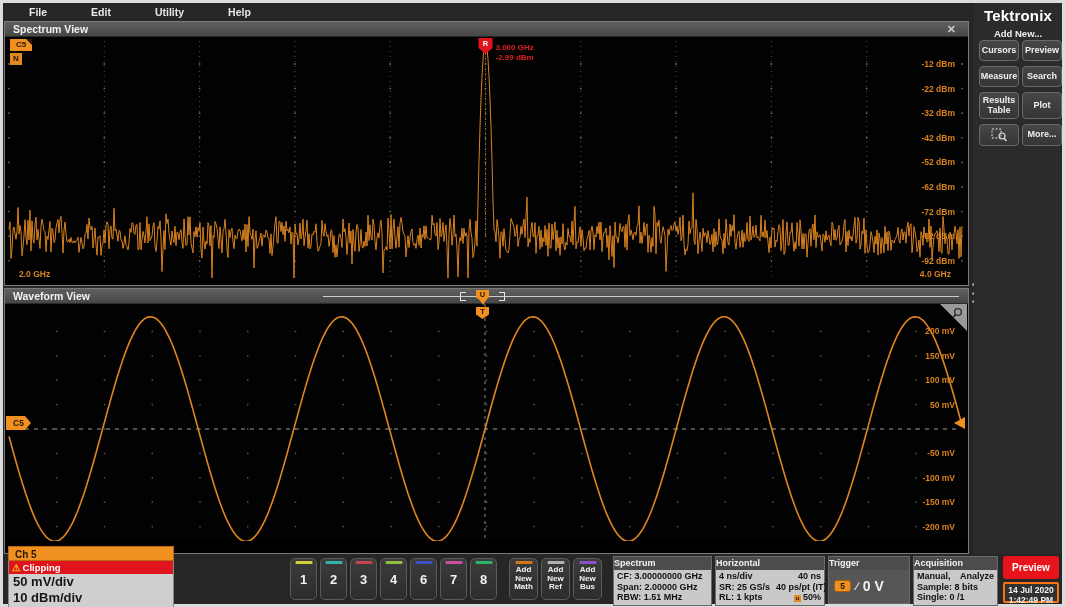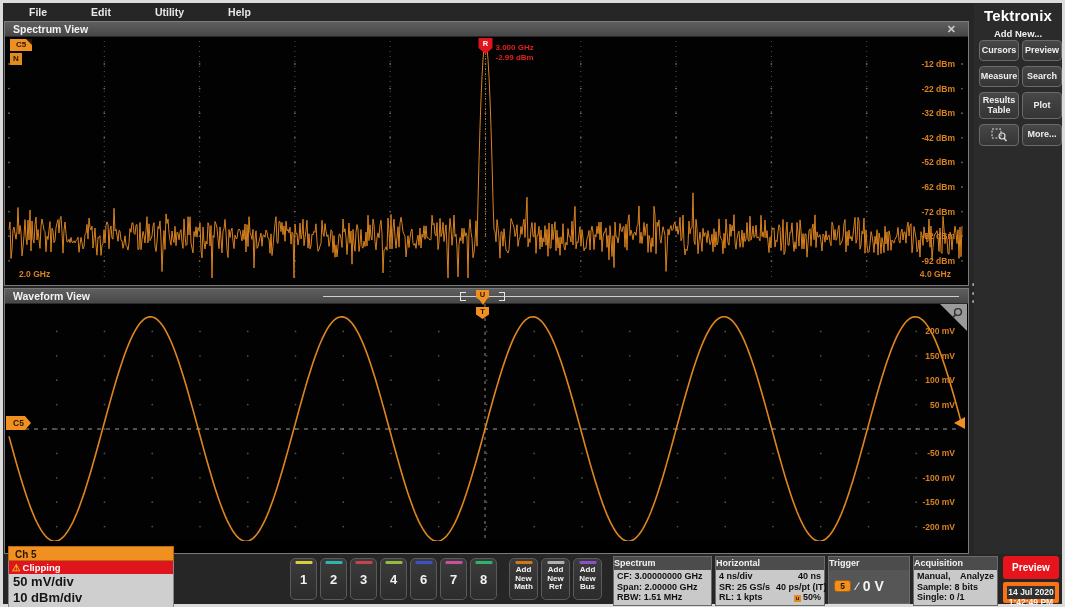--- a/index.html
+++ b/index.html
@@ -84,21 +84,21 @@
   #horizontal-readout { left:712px; width:110px; }
   #trigger-readout { left:825px; width:82px; }
   #trigger-readout .readout-body { background:#565656; height:33px; display:flex; align-items:center; gap:5px; padding-left:5px; }
   #trig-src { width:17px; height:12px; background:#f09021; border:1px solid #a85f0a; border-radius:3px; color:#2a1602; font-size:8.5px; font-weight:bold; text-align:center; line-height:11px; }
   #trig-slope { color:#e8e8e8; font-size:11px; font-weight:bold; }
   #trig-level { color:#f2f2f2; font-size:14px; font-weight:bold; }
   #acq-readout { left:910px; width:85px; }
   .hmark { display:inline-block; width:7px; height:7px; background:#e08a1f; color:#2a1602; font-size:6px; font-weight:bold; text-align:center; line-height:7px; margin-right:2px; vertical-align:0px; }
 
   #preview-btn { position:absolute; left:1000px; top:2px; width:56px; height:23px; background:#e8141c; border-radius:3px; color:#fff; font-size:10px; font-weight:bold; display:flex; align-items:center; justify-content:center; cursor:default; }
-  #datetime-box { position:absolute; left:1000px; top:28px; width:56px; height:21px; background:#313131; border:4px solid #f97316; border-radius:2px; color:#f2f2f2; font-size:8.5px; font-weight:bold; text-align:center; line-height:10px; padding-top:1px; }
+  #datetime-box { position:absolute; left:1000px; top:28px; width:56px; height:21px; background:#313131; border:2px solid #f97316; border-radius:2px; color:#f2f2f2; font-size:8.5px; font-weight:bold; text-align:center; line-height:10px; padding-top:1px; }
 </style>
 </head>
 <body>
 
 <div id="app">
 
   <div id="menubar">
       <span class="menu-item">File</span>
       <span class="menu-item">Edit</span>
       <span class="menu-item">Utility</span>

